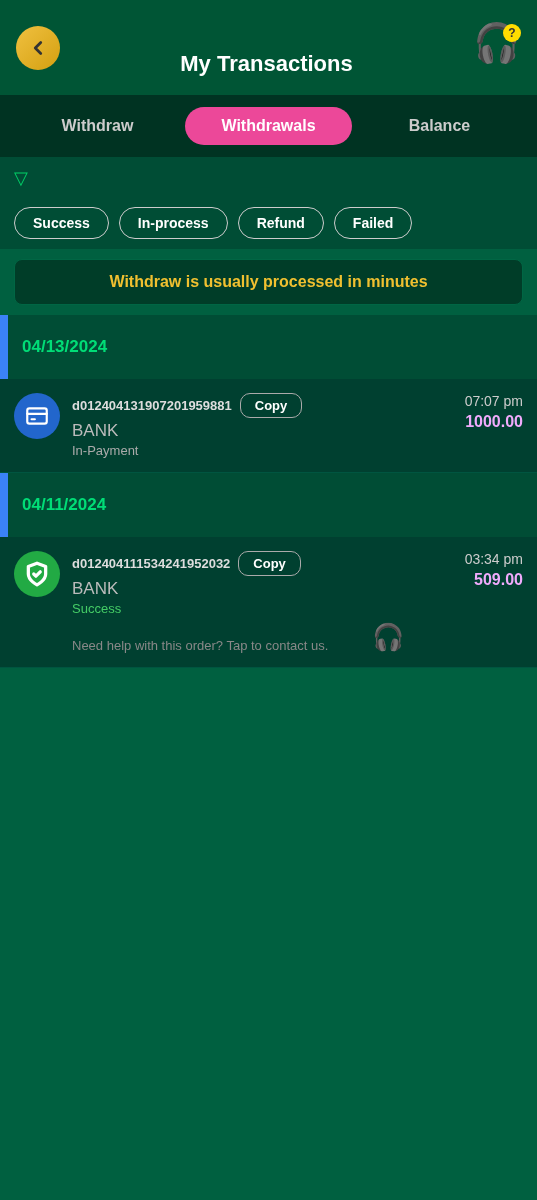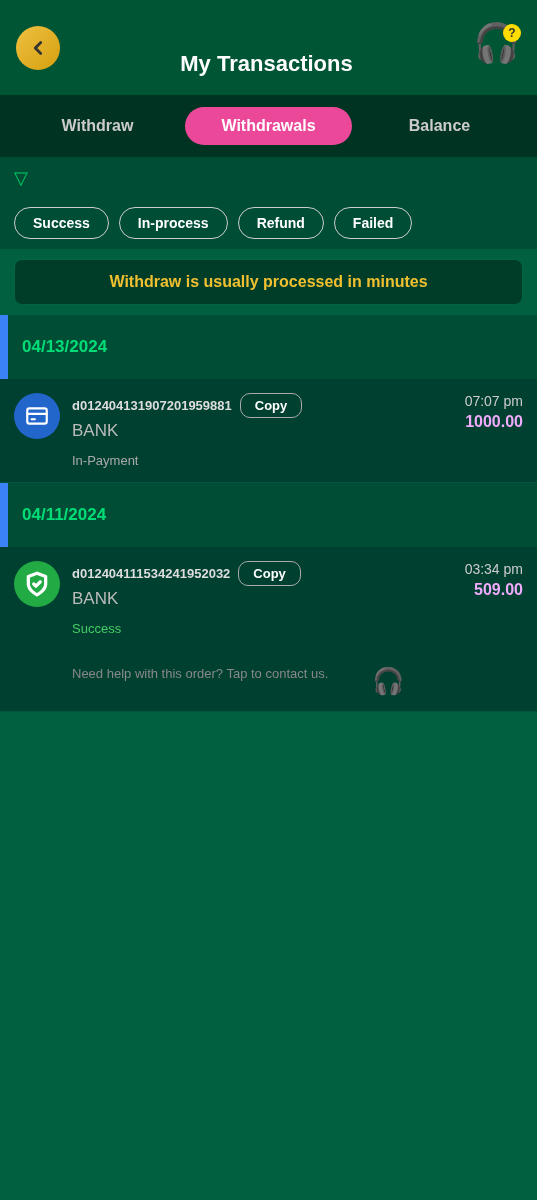--- a/index.html
+++ b/index.html
@@ -206,21 +206,21 @@
       cursor: pointer;
       white-space: nowrap;
     }
     .tx-type {
       font-size: 17px;
       color: #bbb;
       margin-top: 3px;
     }
     .tx-status {
       font-size: 13px;
-      margin-top: 12px;
+      margin-top: 2px;
     }
     .tx-status.success { color: #44cc66; }
     .tx-status.inpayment { color: #aaa; }
     .tx-right {
       text-align: right;
       flex-shrink: 0;
       margin-left: 48px;
     }
     .tx-time {
       font-size: 14px;
@@ -229,23 +229,23 @@
     }
     .tx-amount {
       font-size: 16px;
       color: #f0abfc;
       font-weight: 700;
       margin-top: 4px;
     }
 
     .help-link-row {
       display: flex;
-      align-items: flex-start;
+      align-items: flex-end;
       justify-content: space-between;
-      margin-top: 24px;
+      margin-top: 0;
       padding-top: 6px;
     }
     .help-link-text {
       font-size: 13px;
       color: #888;
     }
     .help-link-icon {
       font-size: 26px;
     }
 

